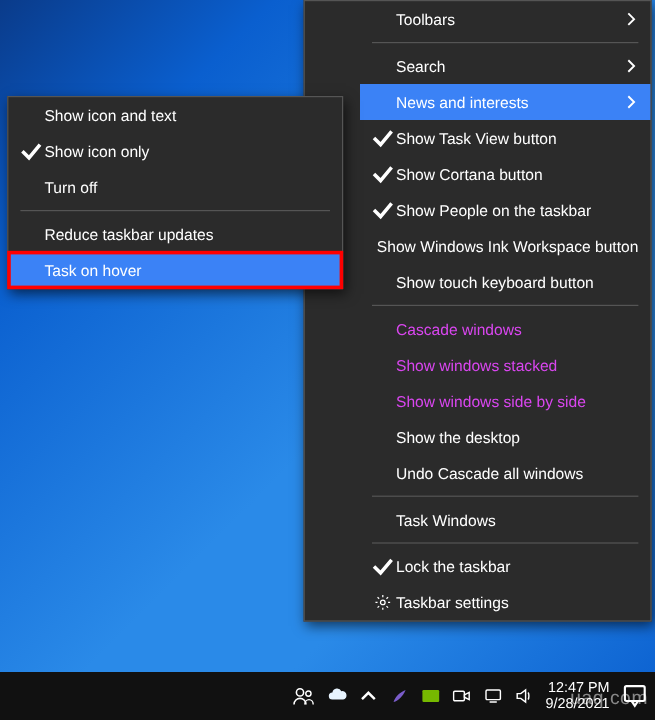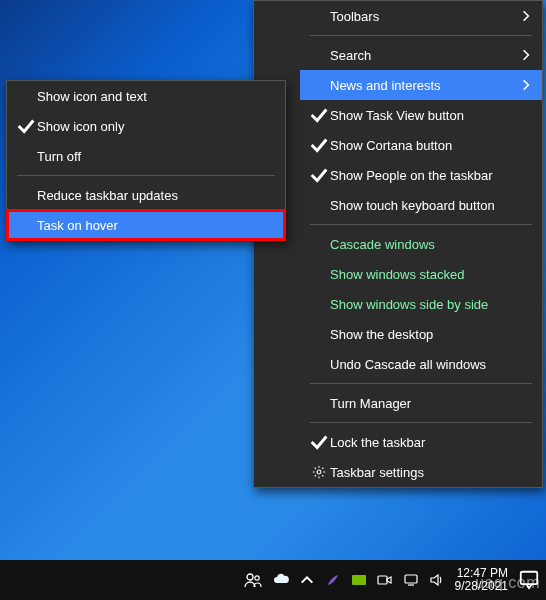--- a/index.html
+++ b/index.html
@@ -29,21 +29,21 @@
   .menu-sub  { top: 80px; left: 6px; width: 280px; }
 
   .mi {
     display: flex; align-items: center; height: 30px;
     padding: 0 10px 0 8px; white-space: nowrap; cursor: default;
   }
   .mi .chk { width: 22px; display:flex; align-items:center; justify-content:center; color:#fff; }
   .mi .lbl { flex: 1; }
   .mi .arw { width: 12px; display:flex; align-items:center; justify-content:center; }
   .mi.hover { background: #3b82f6; }
-  .mi.disabled { color: #86efac; }
+  .mi.disabled { color: #d946ef; }
   .mi.settings .chk svg { width:14px; height:14px; }
   .sep { height: 1px; background: #555; margin: 4px 10px; }
 
   .highlight-red { outline: 3px solid #ff0000; outline-offset: -2px; }
 
   .watermark {
     position: absolute; right: 6px; bottom: 8px; font-size: 16px;
     color: rgba(255,255,255,.5); letter-spacing: .5px; pointer-events:none;
   }
 
@@ -102,20 +102,24 @@
   <div class="mi">
     <span class="chk">
         <svg viewBox="0 0 12 12">
           <path d="M2 6 L5 9 L10 3" stroke="#fff" stroke-width="1.6" fill="none"></path>
         </svg>
       </span>
     <span class="lbl">Show People on the taskbar</span>
   </div>
   <div class="mi">
     <span class="chk"></span>
+    <span class="lbl">Show Windows Ink Workspace button</span>
+  </div>
+  <div class="mi">
+    <span class="chk"></span>
     <span class="lbl">Show touch keyboard button</span>
   </div>
   <div class="sep"></div>
   <div class="mi disabled">
     <span class="chk"></span>
     <span class="lbl">Cascade windows</span>
   </div>
   <div class="mi disabled">
     <span class="chk"></span>
     <span class="lbl">Show windows stacked</span>
@@ -128,21 +132,21 @@
     <span class="chk"></span>
     <span class="lbl">Show the desktop</span>
   </div>
   <div class="mi">
     <span class="chk"></span>
     <span class="lbl">Undo Cascade all windows</span>
   </div>
   <div class="sep"></div>
   <div class="mi">
     <span class="chk"></span>
-    <span class="lbl">Turn Manager</span>
+    <span class="lbl">Task Windows</span>
   </div>
   <div class="sep"></div>
   <div class="mi">
     <span class="chk">
         <svg viewBox="0 0 12 12">
           <path d="M2 6 L5 9 L10 3" stroke="#fff" stroke-width="1.6" fill="none"></path>
         </svg>
       </span>
     <span class="lbl">Lock the taskbar</span>
   </div>

